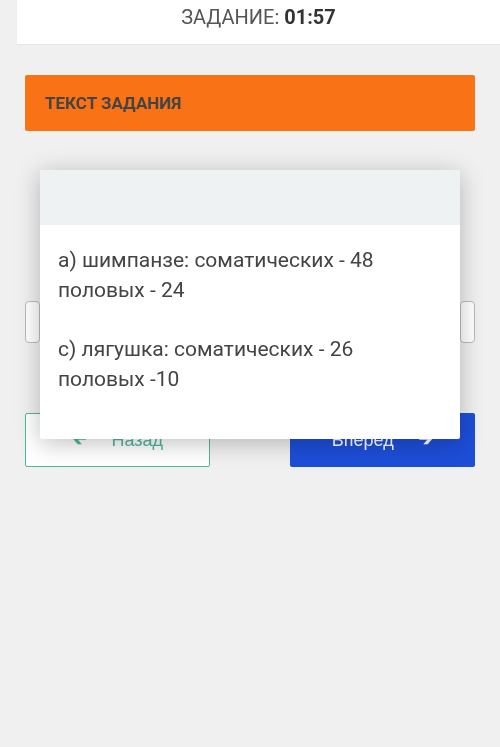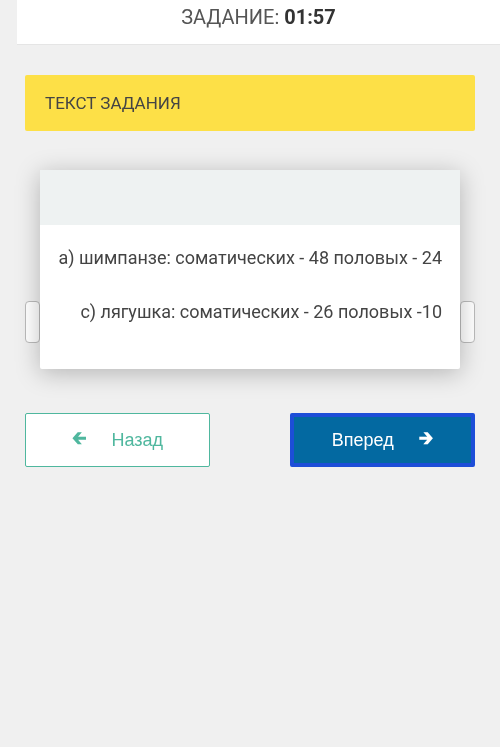--- a/index.html
+++ b/index.html
@@ -26,23 +26,23 @@
     }
     .timer-bar .time {
       font-weight: 700;
       color: #333;
     }
     .content-area {
       padding: 30px 25px;
       background: #f0f0f0;
     }
     .task-header {
-      background: #fde047;
+      background: #f97316;
       padding: 18px 20px;
-      font-weight: 400;
+      font-weight: 700;
       color: #444;
       font-size: 17px;
       border-radius: 2px;
     }
     .question-text {
       padding: 25px 15px 10px 15px;
       color: #555;
       font-size: 19px;
       line-height: 1.4;
     }
@@ -80,21 +80,21 @@
       cursor: pointer;
       min-width: 185px;
       height: 54px;
     }
     .btn-back {
       background: #fff;
       border: 1px solid #4fb79e;
       color: #4fb79e;
     }
     .btn-forward {
-      background: #0369a1;
+      background: #1d4ed8;
       border: 4px solid #1d4ed8;
       color: #fff;
     }
     .arrow {
       font-size: 18px;
       font-weight: bold;
     }
     .modal-overlay {
       position: absolute;
       top: 170px;
@@ -107,24 +107,23 @@
     }
     .modal-header {
       background: #eef2f2;
       height: 55px;
     }
     .modal-body {
       padding: 20px 18px 25px 18px;
     }
     .option {
       color: #444;
-      font-size: 18px;
+      font-size: 21px;
       line-height: 1.45;
       margin-bottom: 28px;
-      text-align: right;
     }
     .option:last-child {
       margin-bottom: 19px;
     }
   </style>
 </head>
 <body>
 
 <div class="timer-bar">
   <span>ЗАДАНИЕ:</span>

